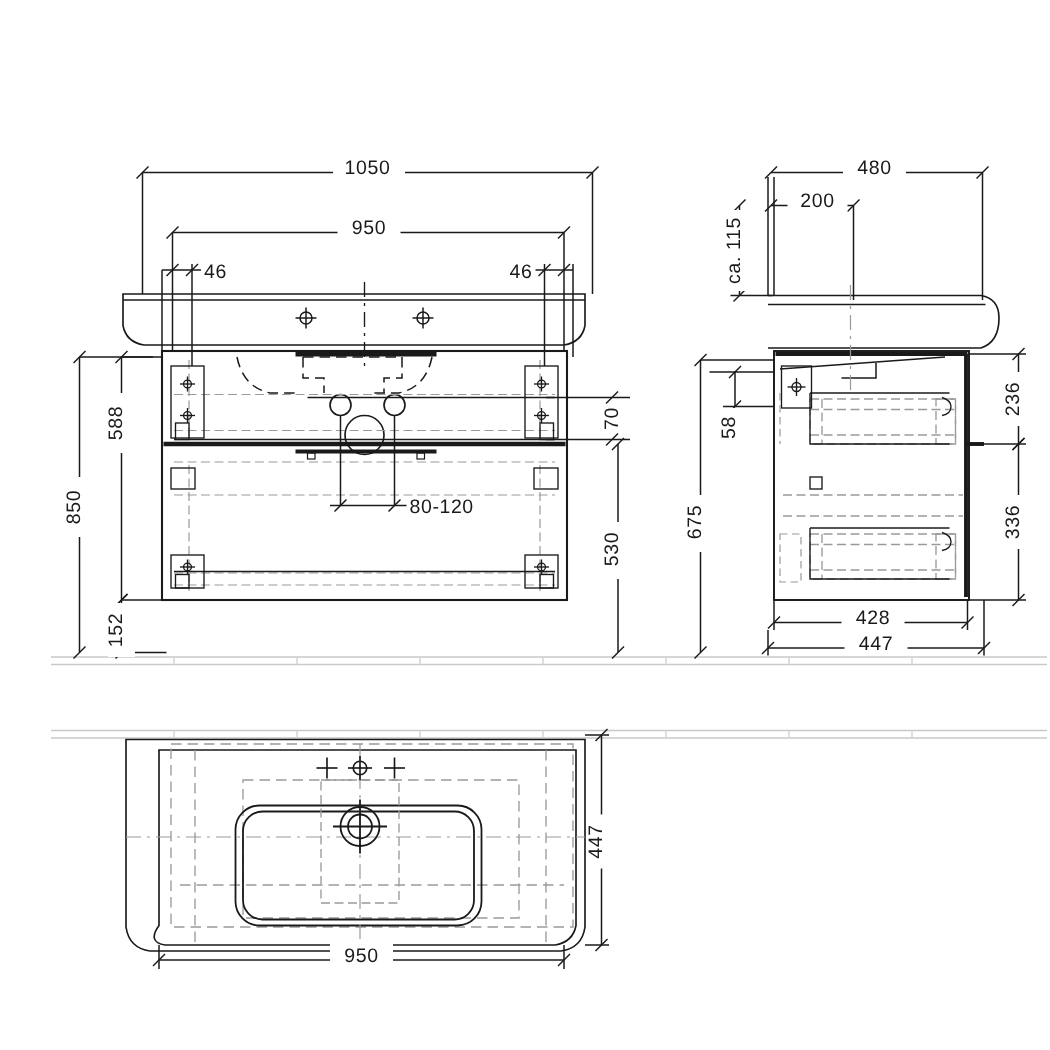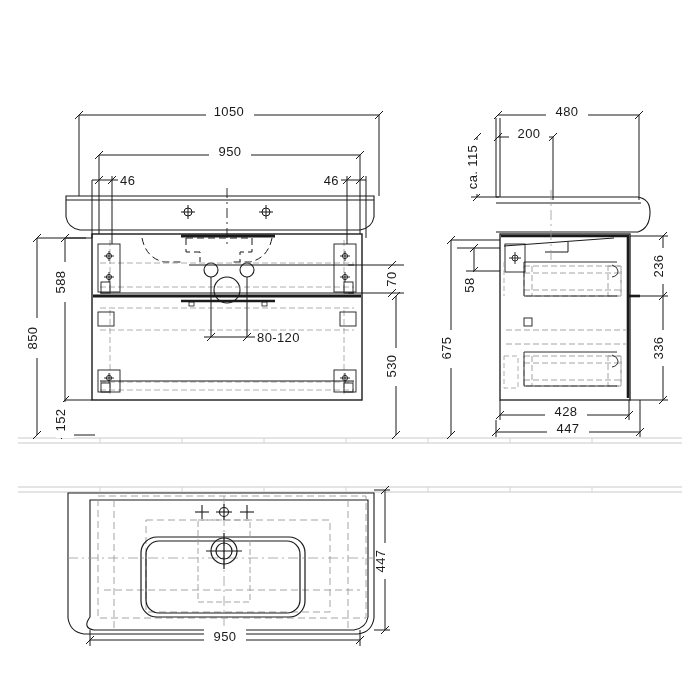--- a/index.html
+++ b/index.html
@@ -3,21 +3,21 @@
 <meta charset="utf-8">
 <title>Technical Drawing</title>
 <style>
   html,body{margin:0;padding:0;background:#ffffff;}
   body{
     width:700px;height:700px;
     font-family:"Liberation Sans", sans-serif;
     overflow:hidden;
     position:relative;
   }
-  #drawing-root{position:absolute;left:0;top:0;width:620px;height:700px;}
+  #drawing-root{position:absolute;left:16px;top:0;width:620px;height:700px;}
   svg{display:block;}
   .dim-text{
     font-family:"Liberation Sans", sans-serif;
     font-size:13px;
     fill:#1a1a1a;
     letter-spacing:0.4px;
   }
   .dim-text-v{
     font-family:"Liberation Sans", sans-serif;
     font-size:13px;

